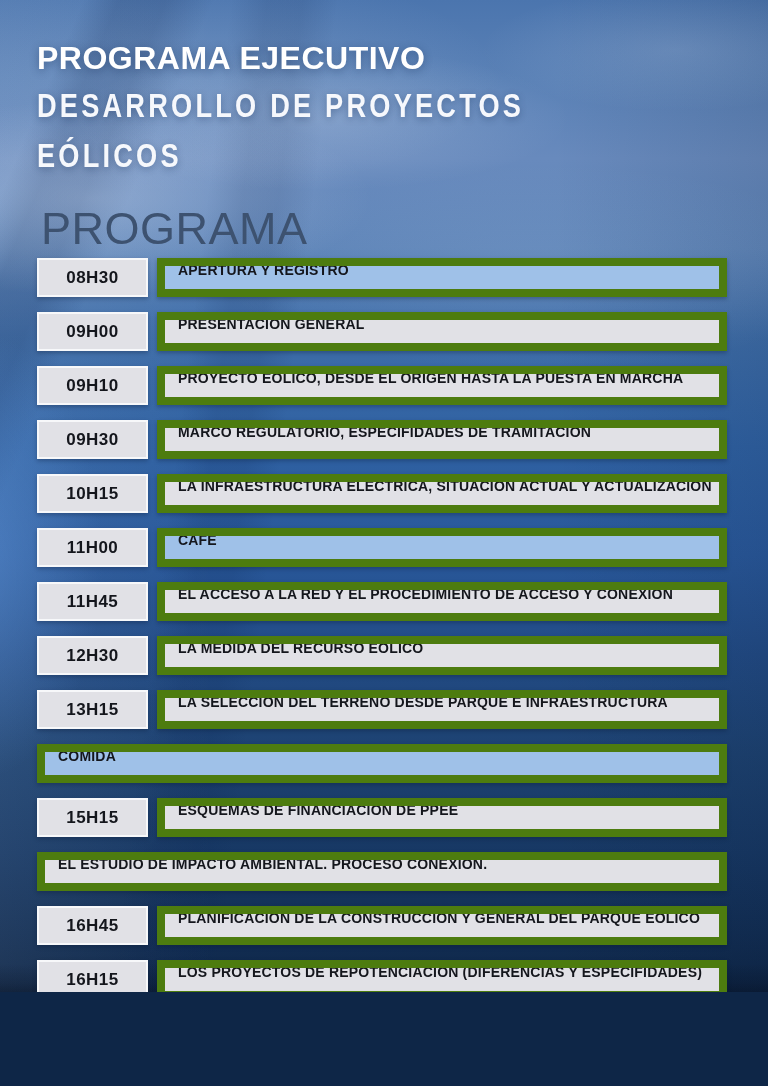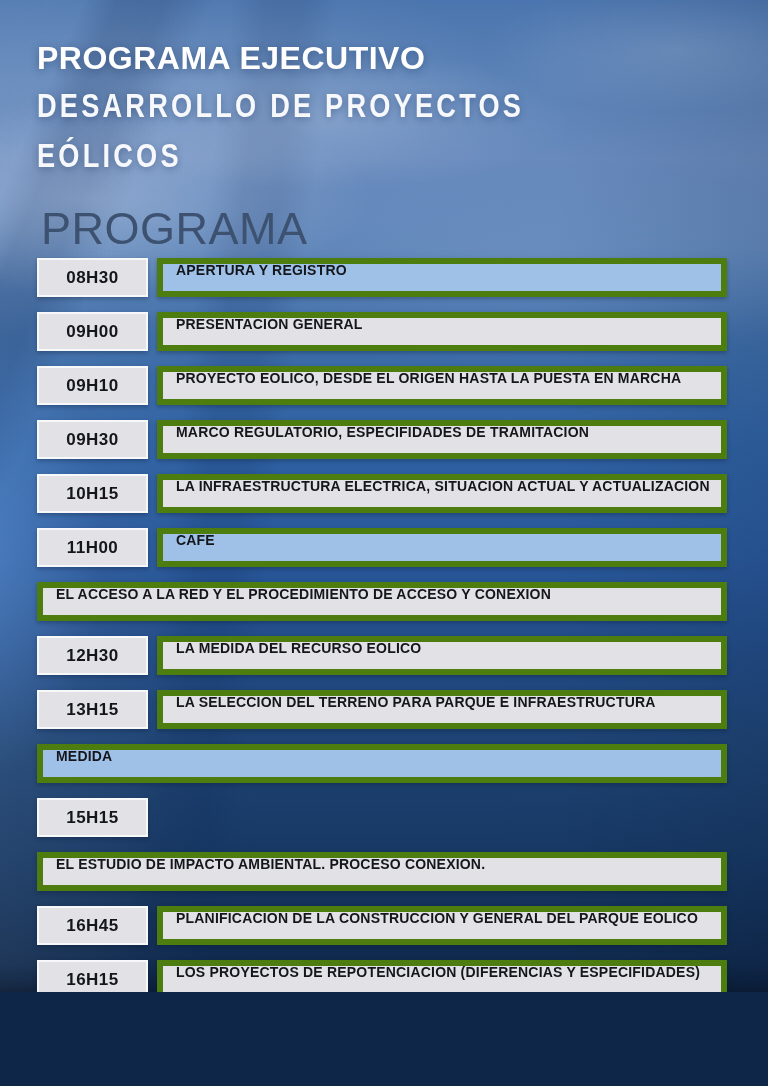--- a/index.html
+++ b/index.html
@@ -76,21 +76,21 @@
     border: 2px solid #f7f8fa;
     display: flex; align-items: center; justify-content: center;
     font-size: 17px; font-weight: 700; letter-spacing: .5px;
     color: #14161c;
     box-shadow: 0 2px 4px rgba(8,20,45,.30);
   }
   .session {
     box-sizing: border-box;
     flex: 1 1 auto; height: 100%;
     background: var(--c-gray, #e1e1e6);
-    border: 6px solid #4d7c0f;
+    border: 8px solid #4d7c0f;
     display: flex; align-items: center;
     padding: 0 10px 16px 13px;
     font-size: 14px; font-weight: 700; letter-spacing: .2px;
     color: #14161c; white-space: nowrap; overflow: hidden;
     box-shadow: 0 2px 4px rgba(8,20,45,.30);
   }
   .session.hl { background: var(--c-blue, #9fc1e8); }
 </style>
 </head>
 <body>
@@ -125,35 +125,37 @@
       </div>
       <div class="row">
         <div class="time">10H15</div>
         <div class="session">LA INFRAESTRUCTURA ELÉCTRICA, SITUACIÓN ACTUAL Y ACTUALIZACIÓN</div>
       </div>
       <div class="row">
         <div class="time">11H00</div>
         <div class="session hl">CAFÉ</div>
       </div>
       <div class="row">
+        <div class="time">11H45</div>
         <div class="session">EL ACCESO A LA RED Y EL PROCEDIMIENTO DE ACCESO Y CONEXIÓN</div>
       </div>
       <div class="row">
         <div class="time">12H30</div>
         <div class="session">LA MEDIDA DEL RECURSO EÓLICO</div>
       </div>
       <div class="row">
         <div class="time">13H15</div>
-        <div class="session">LA SELECCIÓN DEL TERRENO PARA PARQUE E INFRAESTRUCTURA</div>
+        <div class="session">LA SELECCIÓN DEL TERRENO DESDE PARQUE E INFRAESTRUCTURA</div>
       </div>
       <div class="row">
-        <div class="session hl">MEDIDA</div>
+        <div class="session hl">COMIDA</div>
       </div>
       <div class="row">
         <div class="time">15H15</div>
+        <div class="session">ESQUEMAS DE FINANCIACIÓN DE PPEE</div>
       </div>
       <div class="row">
         <div class="session">EL ESTUDIO DE IMPACTO AMBIENTAL. PROCESO CONEXIÓN.</div>
       </div>
       <div class="row">
         <div class="time">16H45</div>
         <div class="session">PLANIFICACIÓN DE LA CONSTRUCCIÓN Y GENERAL DEL PARQUE EÓLICO</div>
       </div>
       <div class="row">
         <div class="time">16H15</div>

